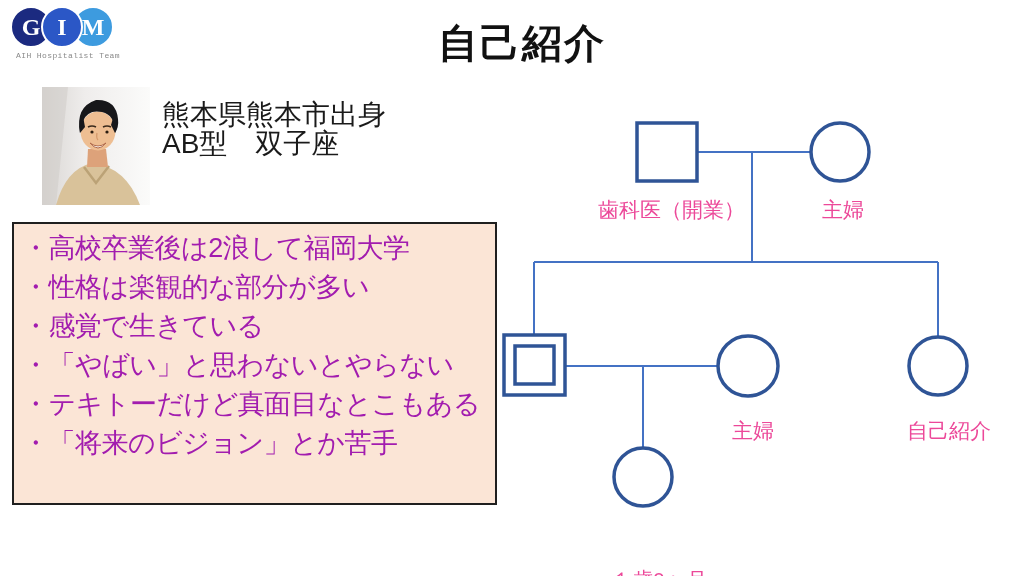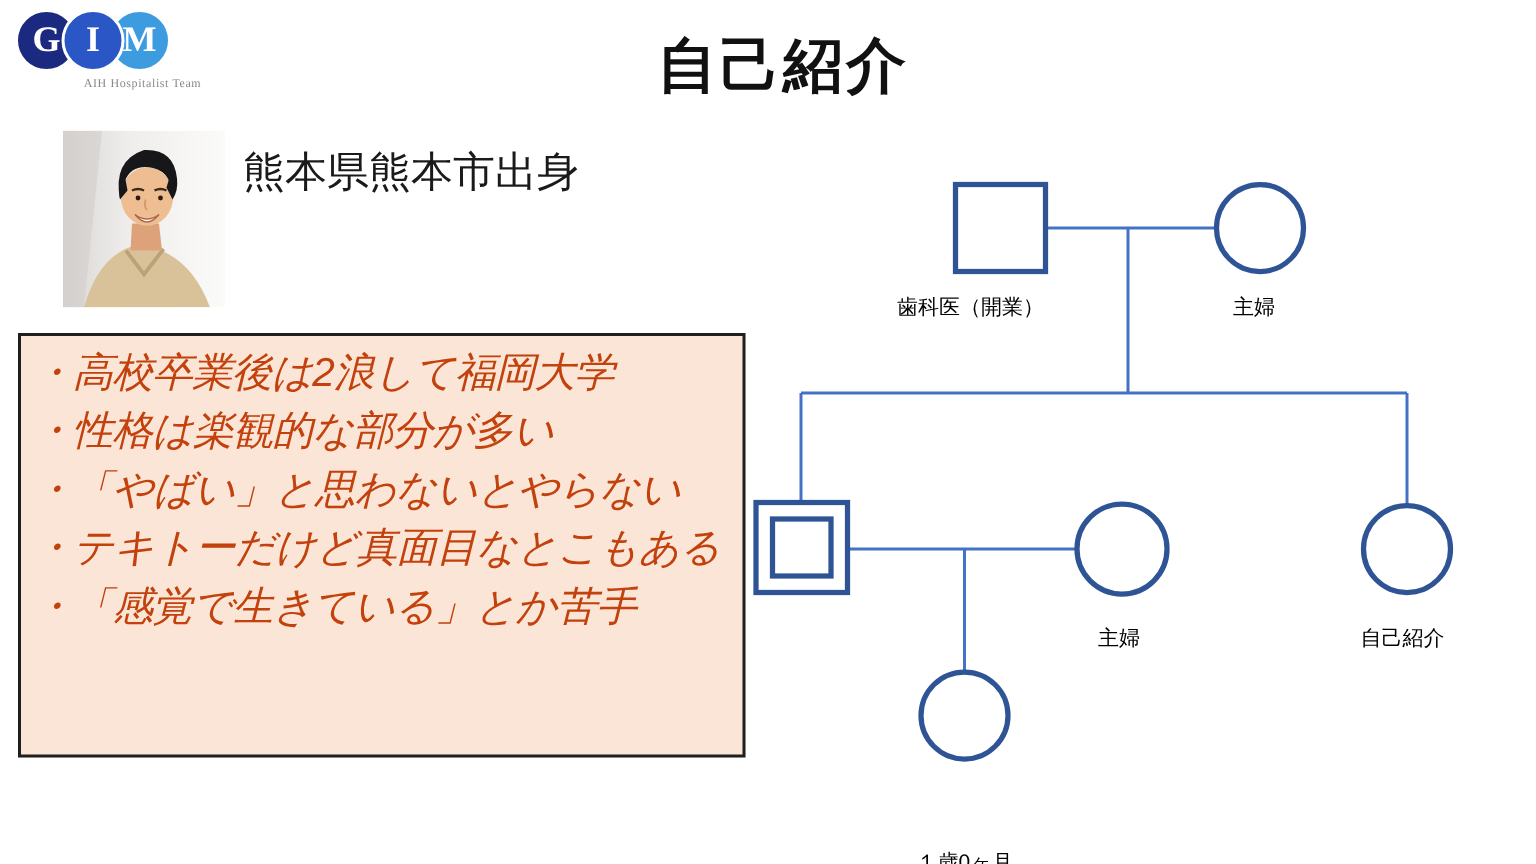--- a/index.html
+++ b/index.html
@@ -15,23 +15,23 @@
   .logo-circle{
     position:absolute;top:2px;width:42px;height:42px;border-radius:50%;
     border:2px solid #ffffff;display:flex;align-items:center;justify-content:center;
     color:#fff;font-family:"Liberation Serif","DejaVu Serif",serif;
     font-size:24px;font-weight:bold;
   }
   .logo-circle.g{left:2px;background:var(--logo-g);z-index:1;}
   .logo-circle.i{left:33px;background:var(--logo-i);z-index:3;}
   .logo-circle.m{left:64px;background:var(--logo-m);z-index:2;}
   .logo-caption{
-    position:absolute;left:0;top:47px;width:112px;text-align:center;
-    font-family:Liberation Serif, serif;font-size:8px;color:#8a8a8a;
-    letter-spacing:0.4px;white-space:nowrap;margin-left:31px;
+    position:absolute;left:0;top:47px;width:112px;text-align:right;
+    font-family:Liberation Mono, monospace;font-size:8px;color:#8a8a8a;
+    letter-spacing:0.4px;white-space:nowrap;
   }
   
   .page-title{
     position:absolute;left:0;top:16px;width:1044px;text-align:center;
     font-size:40px;font-weight:600;color:#111;letter-spacing:2px;
   }
   
   .photo{
     position:absolute;left:42px;top:87px;width:108px;height:118px;overflow:hidden;
   }
@@ -40,31 +40,30 @@
     font-size:28px;line-height:28.5px;color:#1a1a1a;
   }
   
   .bullet-box{
     position:absolute;left:12px;top:222px;width:485px;height:283px;
     background:var(--box-bg);border:2px solid #1f1f1f;
     padding:5px 8px 0 8px;
   }
   .bullet-box ul{list-style:none;margin:0;padding:0;}
   .bullet-box li{
-    font-size:27px;line-height:39px;color:#c2410c;white-space:nowrap;
+    font-size:27px;line-height:39px;color:#a21caf;white-space:nowrap;
     letter-spacing:-0.5px;
-    font-style:italic;
   }
   
   .genogram-svg{position:absolute;left:0;top:0;width:1024px;height:576px;}
   .geno-line{stroke:var(--line-color);stroke-width:2;fill:none;}
   .geno-shape{stroke:var(--shape-color);stroke-width:3.5;fill:#ffffff;}
   .geno-shape-inner{stroke:var(--shape-color);stroke-width:3.5;fill:none;}
   .geno-label{
-    position:absolute;font-size:14px;color:#000000;white-space:nowrap;
+    position:absolute;font-size:21px;color:#ec4899;white-space:nowrap;
   }
 </style>
 </head>
 <body>
 
 <div class="slide">
 
   <div class="logo">
     <div class="logo-circles">
       <div class="logo-circle g">
@@ -104,29 +103,31 @@
       <path d="M61 40 Q65 38 69 40" stroke="#3a2a1c" stroke-width="1.6" fill="none"></path>
       <circle cx="50" cy="45" r="1.6" fill="#2a1c10"></circle>
       <circle cx="65" cy="45" r="1.6" fill="#2a1c10"></circle>
       <path d="M55 46 Q54 51 56 53" stroke="#d49a6d" stroke-width="1.3" fill="none"></path>
       <path d="M48 56 Q56 62 64 56 Q56 66 48 56 Z" fill="#ffffff" stroke="#b06a4a" stroke-width="1"></path>
     </svg>
   </div>
 
   <div class="profile-info">
     <div>熊本県熊本市出身</div>
+    <div>AB型　双子座</div>
   </div>
 
   <div class="bullet-box">
     <ul>
       <li>・高校卒業後は2浪して福岡大学</li>
       <li>・性格は楽観的な部分が多い</li>
+      <li>・感覚で生きている</li>
       <li>・「やばい」と思わないとやらない</li>
       <li>・テキトーだけど真面目なとこもある</li>
-      <li>・「感覚で生きている」とか苦手</li>
+      <li>・「将来のビジョン」とか苦手</li>
     </ul>
   </div>
 
   <svg class="genogram-svg" viewBox="0 0 1024 576" xmlns="http://www.w3.org/2000/svg">
 
     <line class="geno-line" x1="667" y1="152" x2="840" y2="152"></line>
     <line class="geno-line" x1="752" y1="152" x2="752" y2="262"></line>
     <line class="geno-line" x1="534" y1="262" x2="938" y2="262"></line>
     <line class="geno-line" x1="534" y1="262" x2="534" y2="366"></line>
     <line class="geno-line" x1="938" y1="262" x2="938" y2="366"></line>

